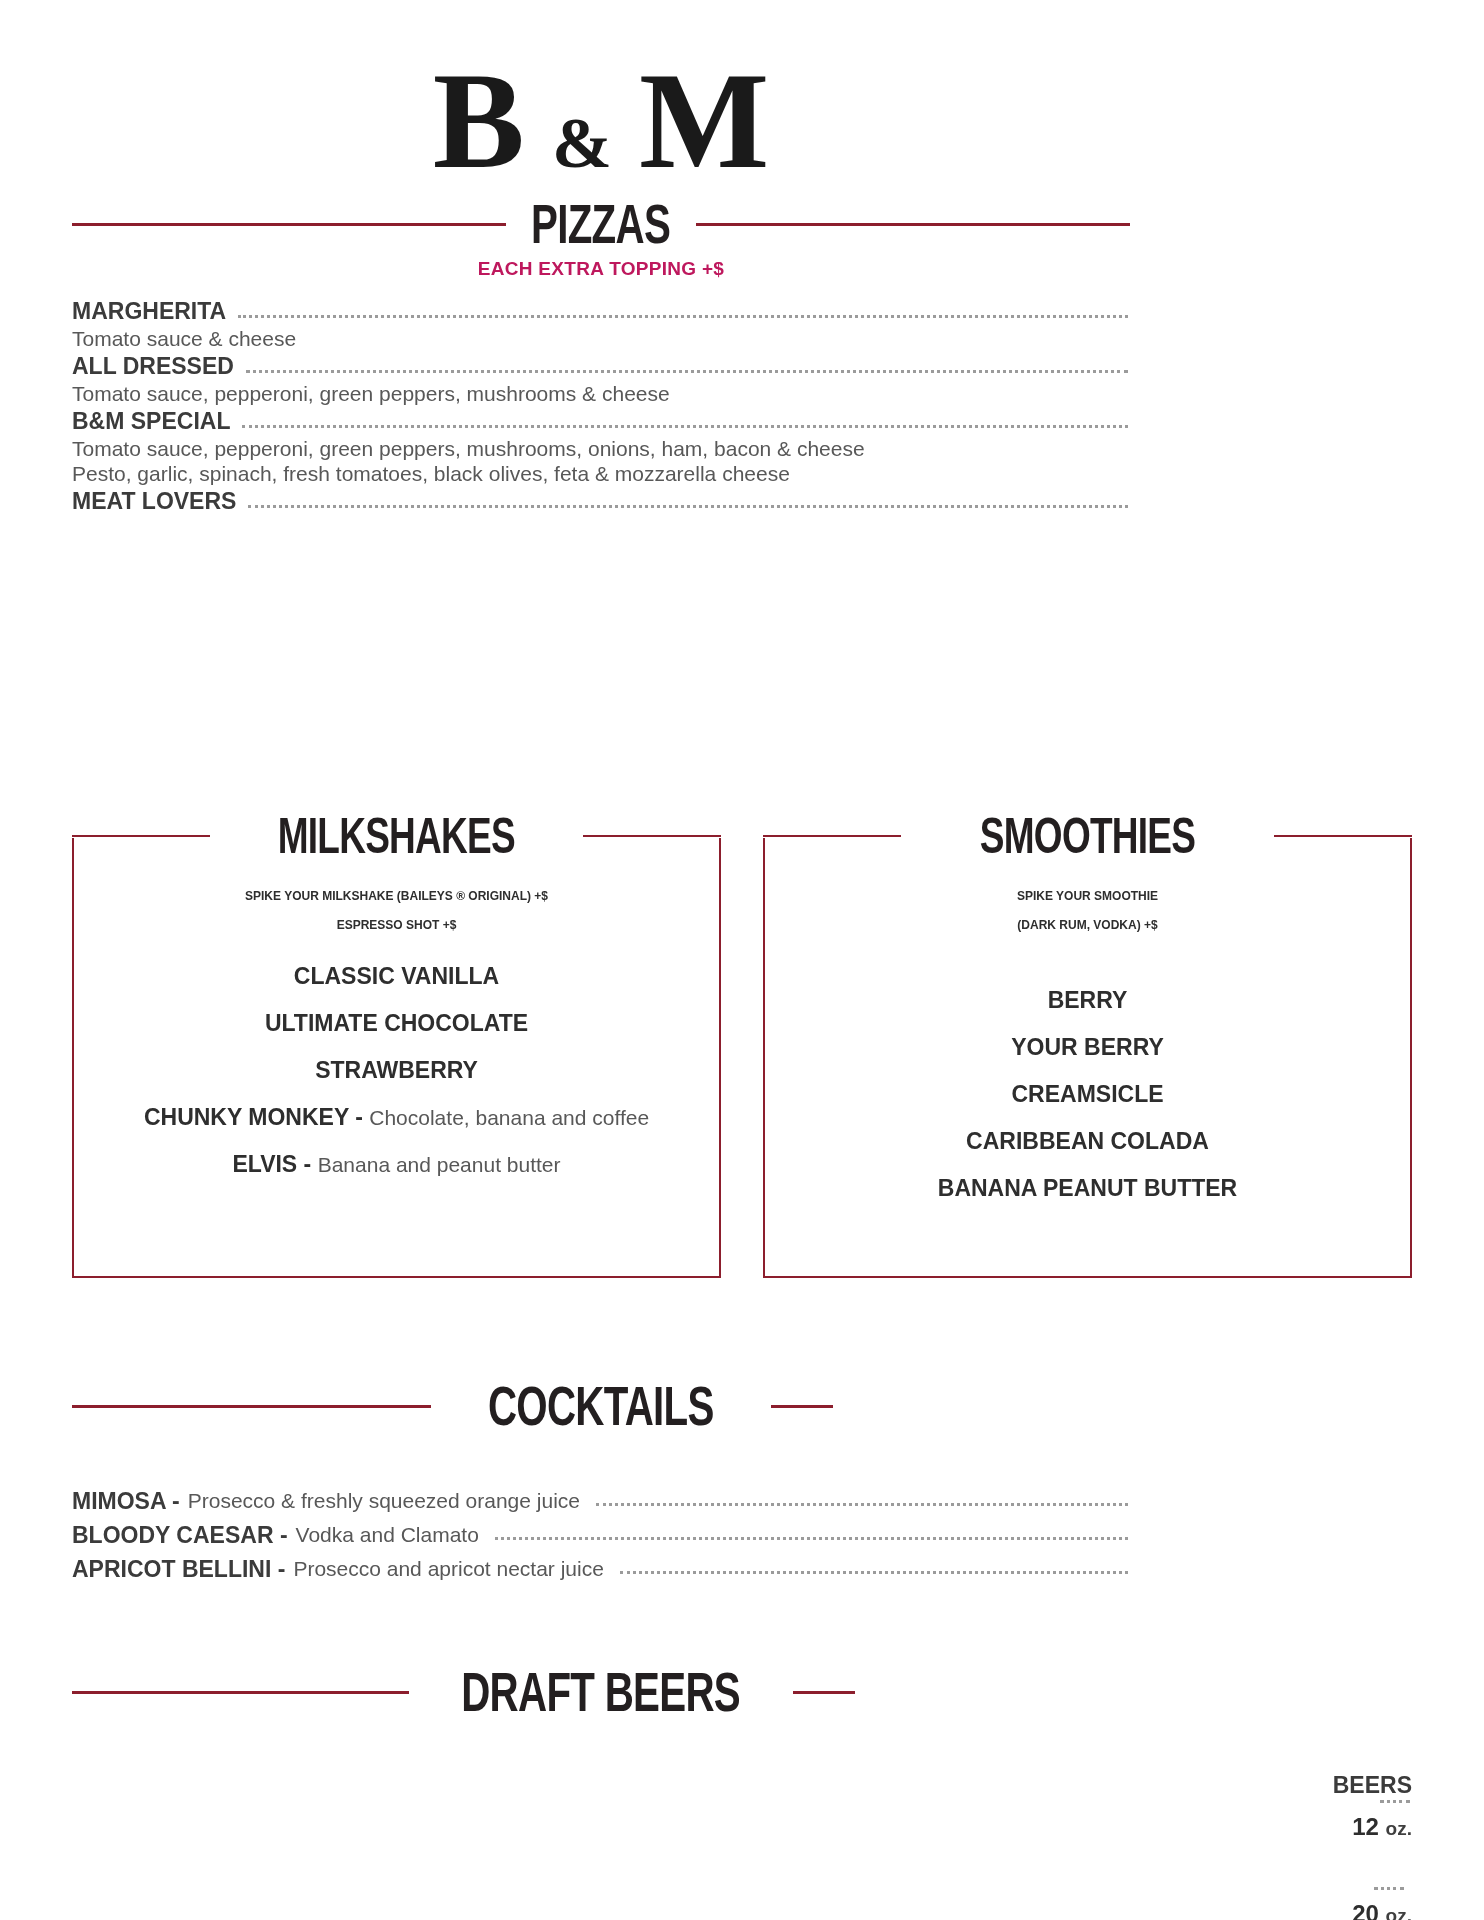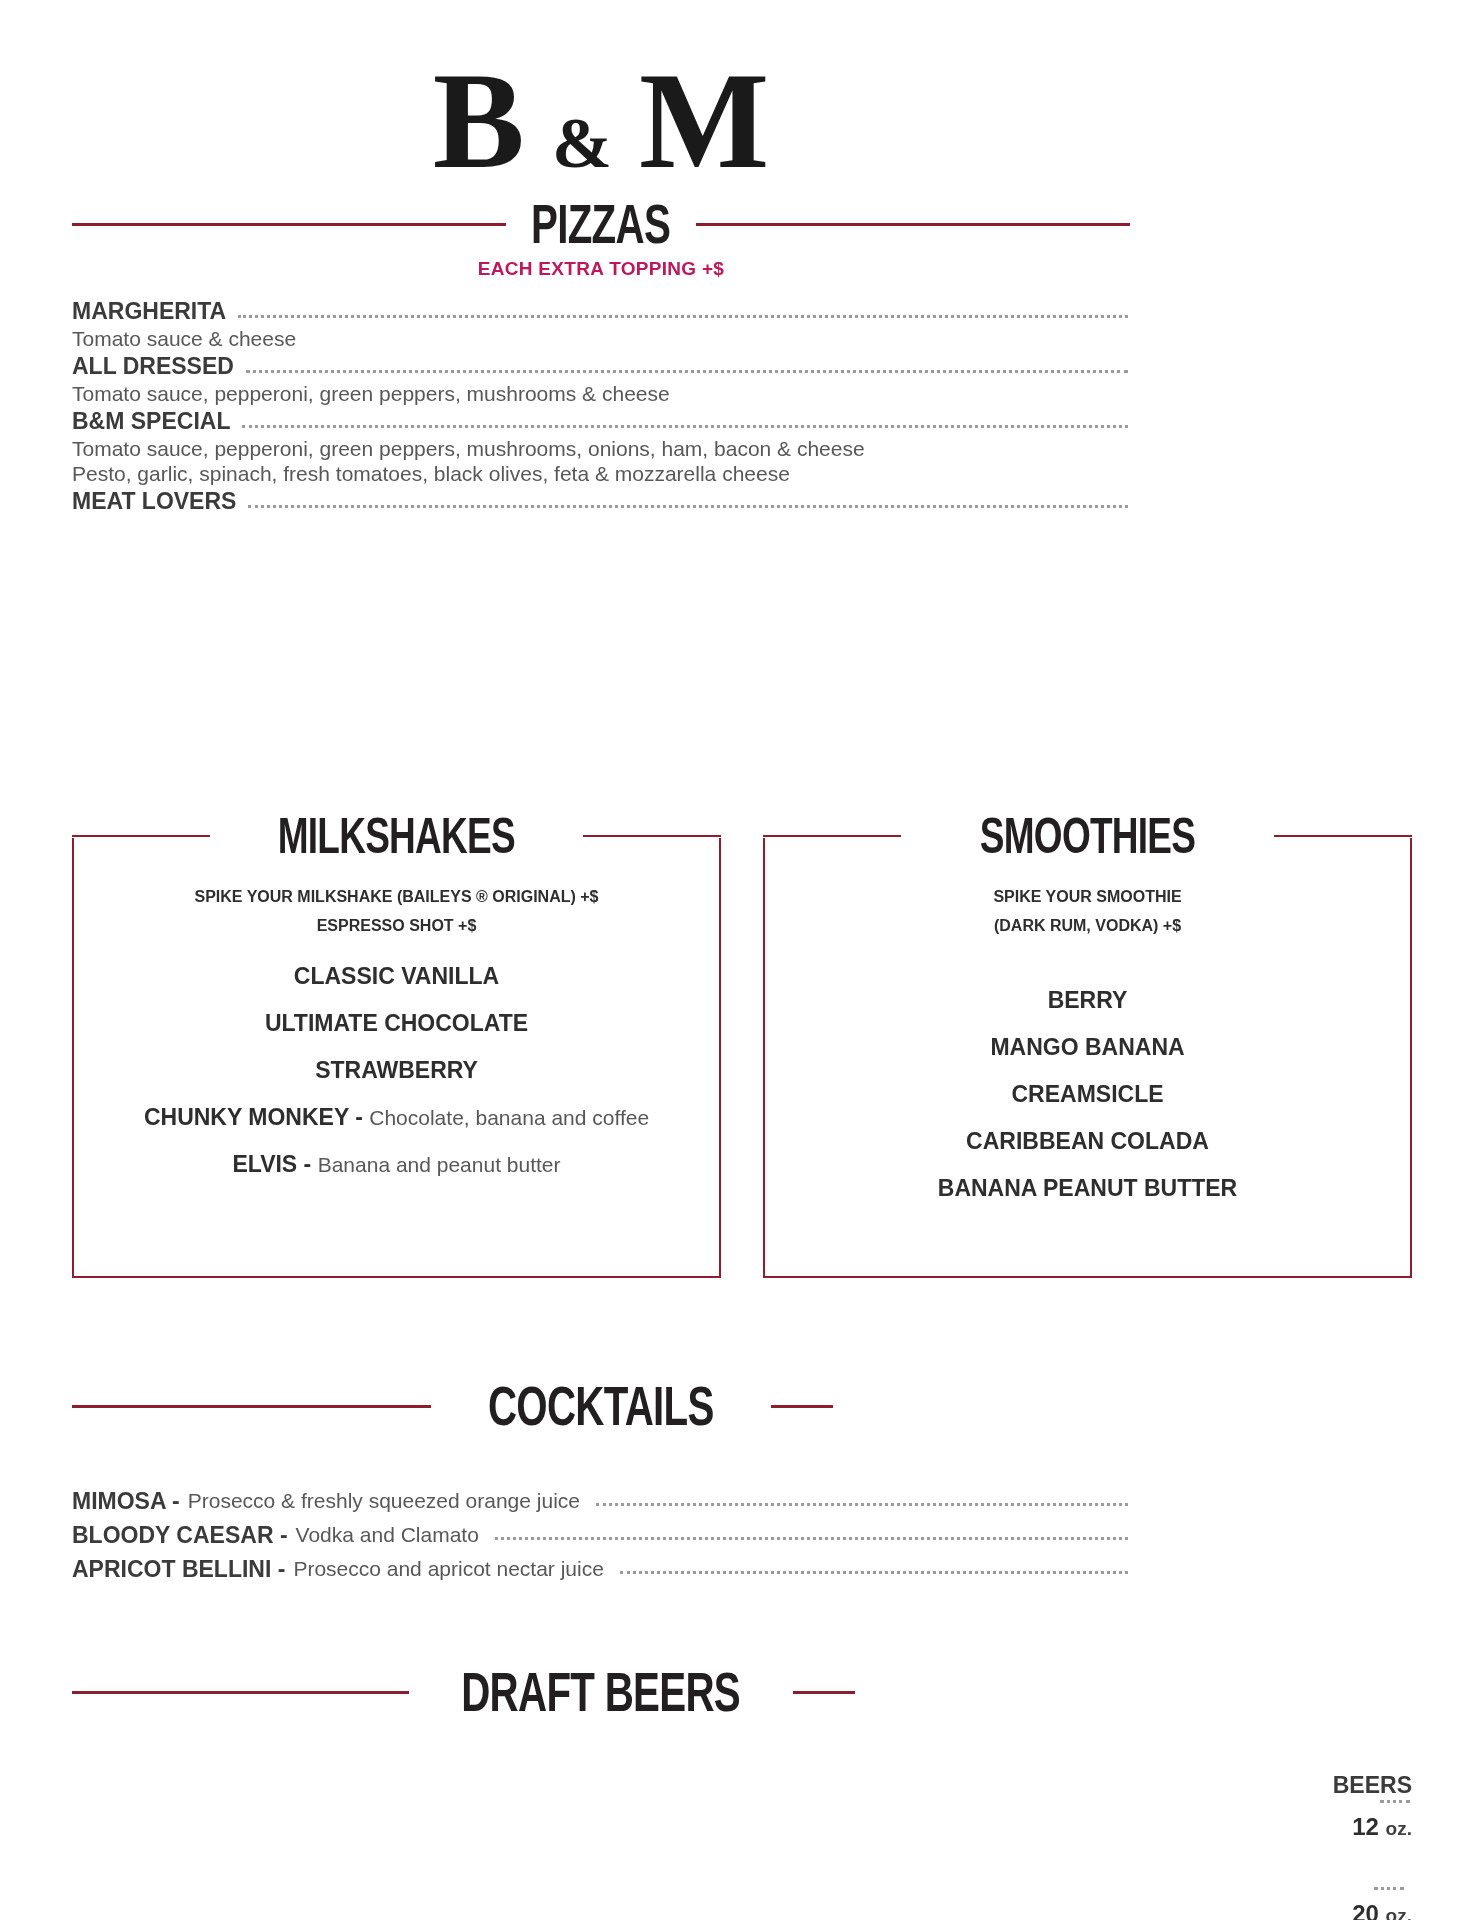--- a/index.html
+++ b/index.html
@@ -40,21 +40,21 @@
   .boxes { margin-top:322px; display:flex; justify-content:space-between; }
   .mbox { position:relative; width:649px; height:440px;
           border:2px solid var(--accent); border-top:none; }
   .box-head { position:absolute; top:-2px; left:-2px; right:-2px;
               display:flex; align-items:center; transform:translateY(-50%); }
   .box-head .seg { width:138px; border-top:2px solid var(--accent); height:0; }
   .box-head .gapf { flex:1; }
   .box-title { display:inline-block; font-weight:700; font-size:50px; line-height:58px;
                letter-spacing:-1px; transform:scaleX(0.74); white-space:nowrap; }
   .box-body { padding-top:44px; text-align:center; }
-  .box-note { font-weight:700; font-size:16px; line-height:29px; color:#2e2e2e; }
+  .box-note { font-weight:700; font-size:12px; line-height:29px; color:#2e2e2e; }
   .box-items .row { font-size:23px; font-weight:700; line-height:29px; color:#2e2e2e; }
   .box-items .row .rdesc { font-size:21px; font-weight:400; color:var(--desc); }
   .mk .row { margin-top:18px; } .mk .row.first { margin-top:22px; }
   .sm .row { margin-top:18px; } .sm .row.first { margin-top:46px; }
 
   
   .sec-cocktails .sec-header { margin-top:100px;gap:35px; }
   .cocktail-list { margin-top:50px; }
   .c-row { display:flex; align-items:flex-end; line-height:34px; }
   .c-row .iname { font-size:23px; font-weight:700; color:var(--name); white-space:nowrap; }
@@ -151,21 +151,21 @@
       <div class="gapf"></div>
       <span class="box-title">SMOOTHIES</span>
       <div class="gapf"></div>
       <div class="seg"></div>
     </div>
     <div class="box-body">
       <div class="box-note">SPIKE YOUR SMOOTHIE</div>
       <div class="box-note">(DARK RUM, VODKA)  +$</div>
       <div class="box-items sm">
         <div class="row first">BERRY</div>
-        <div class="row">MANGO BANANA</div>
+        <div class="row">YOUR BERRY</div>
         <div class="row">CREAMSICLE</div>
         <div class="row">CARIBBEAN COLADA</div>
         <div class="row">BANANA PEANUT BUTTER</div>
       </div>
     </div>
   </div>
 </div>
 
 <div class="narrow sec-cocktails">
   <div class="sec-header">

